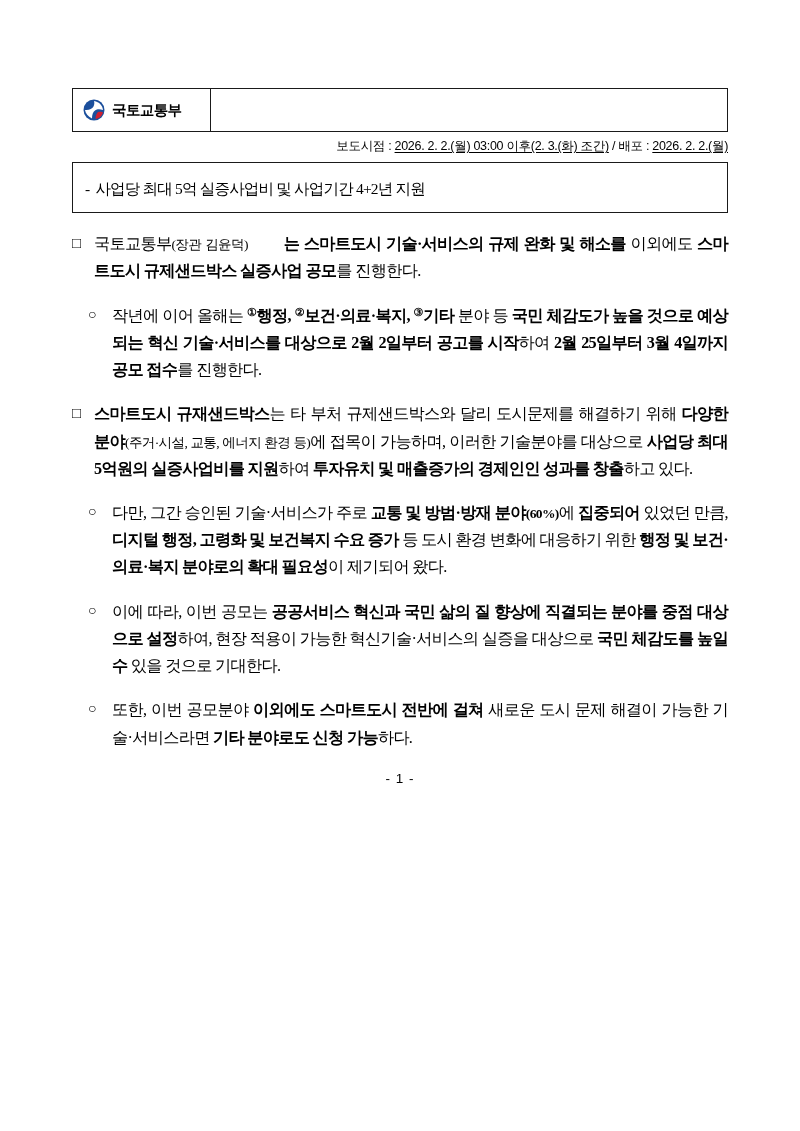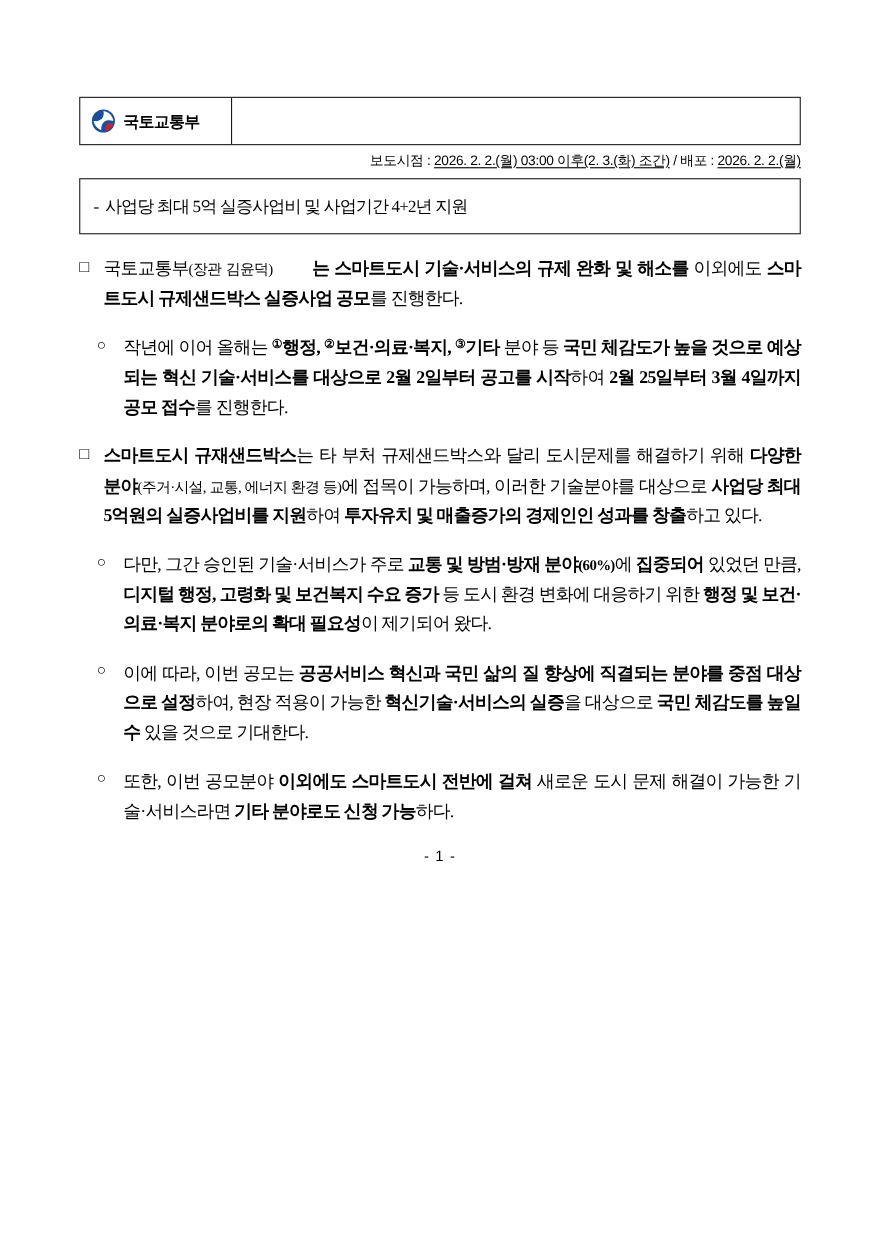--- a/index.html
+++ b/index.html
@@ -190,21 +190,21 @@
       <div class="para">
         <span class="marker">□</span>
         <div class="txt"><span style="font-weight: bold;">스마트도시 규재샌드박스</span><span>는 타 부처 규제샌드박스와 달리 도시문제를 해결하기 위해 </span><span style="font-weight: bold;">다양한 분야</span><span class="small">(주거·시설, 교통, 에너지 환경 등)</span><span>에 접목이 가능하며, 이러한 기술분야를 대상으로 </span><span style="font-weight: bold;">사업당 최대 5억원의 실증사업비를 지원</span><span>하여 </span><span style="font-weight: bold;">투자유치 및 매출증가의 경제인인 성과를 창출</span><span>하고 있다.</span></div>
       </div>
       <div class="para level2">
         <span class="marker">○</span>
         <div class="txt"><span>다만, 그간 승인된 기술·서비스가 주로 </span><span style="font-weight: bold;">교통 및 방범·방재 분야</span><span class="small" style="font-weight: bold;">(60%)</span><span>에 </span><span style="font-weight: bold;">집중되어</span><span> 있었던 만큼, </span><span style="font-weight: bold;">디지털 행정, 고령화 및 보건복지 수요 증가</span><span> 등 도시 환경 변화에 대응하기 위한 </span><span style="font-weight: bold;">행정 및 보건·의료·복지 분야로의 확대 필요성</span><span>이 제기되어 왔다.</span></div>
       </div>
       <div class="para level2">
         <span class="marker">○</span>
-        <div class="txt"><span>이에 따라, 이번 공모는 </span><span style="font-weight: bold;">공공서비스 혁신과 국민 삶의 질 향상에 직결되는 분야를 중점 대상으로 설정</span><span>하여, 현장 적용이 가능한 </span><span style="font-weight: bold;">혁신기술·서비스의 실증</span><span>을 대상으로 </span><span style="font-weight: bold;">국민 체감도를 높일 수</span><span> 있을 것으로 기대한다.</span></div>
+        <div class="txt"><span>이에 따라, 이번 공모는 </span><span style="font-weight: bold;">공공서비스 혁신과 국민 삶의 질 향상에 직결되는 분야를 중점 대상으로 설정</span><span>하여, 현장 적용이 가능한 </span><span style="font-weight: normal;">혁신기술·서비스의 실증</span><span>을 대상으로 </span><span style="font-weight: bold;">국민 체감도를 높일 수</span><span> 있을 것으로 기대한다.</span></div>
       </div>
       <div class="para level2">
         <span class="marker">○</span>
         <div class="txt"><span>또한, 이번 공모분야 </span><span style="font-weight: bold;">이외에도 스마트도시 전반에 걸쳐</span><span> 새로운 도시 문제 해결이 가능한 기술·서비스라면 </span><span style="font-weight: bold;">기타 분야로도 신청 가능</span><span>하다.</span></div>
       </div>
     </div>
 
   <div class="page-num">- 1 -</div>
 </div>
 

